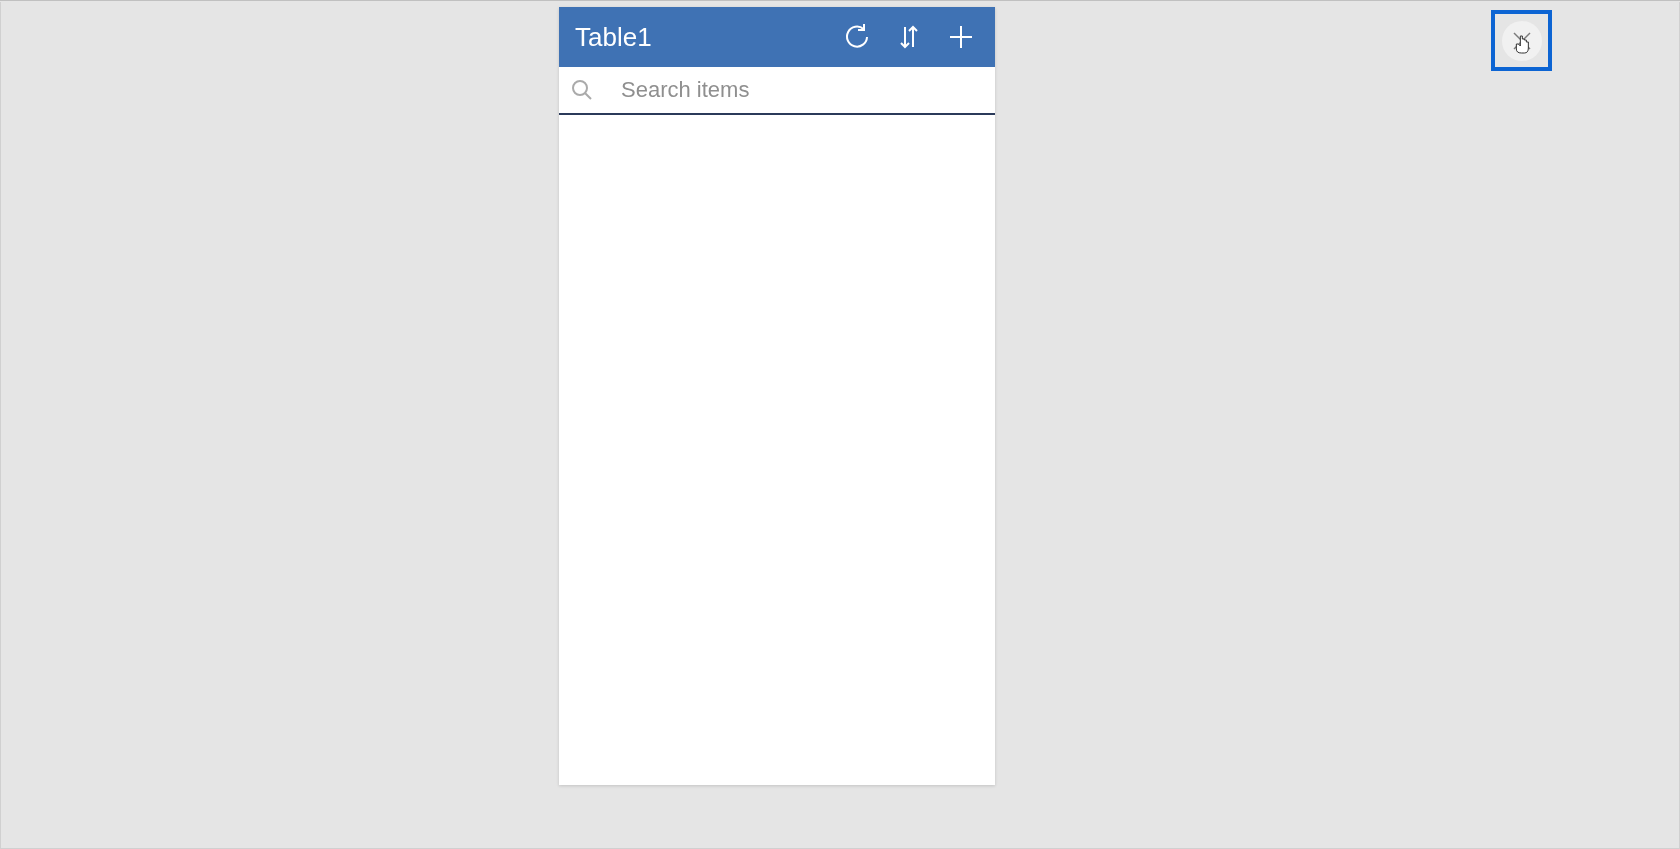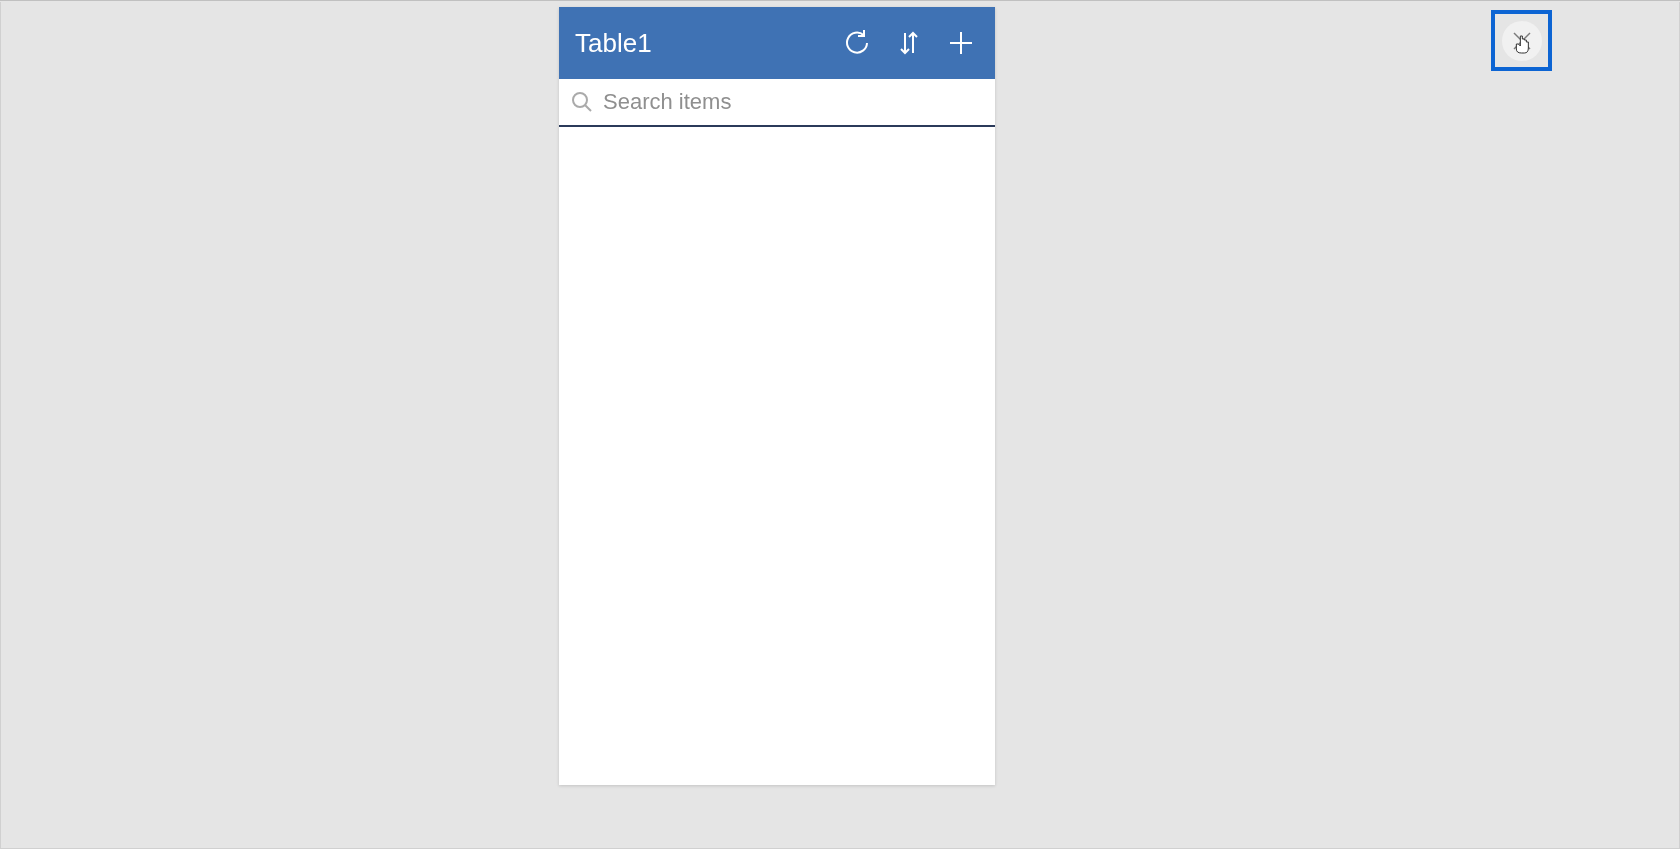--- a/index.html
+++ b/index.html
@@ -31,21 +31,21 @@
       left: 559px;
       top: 6px;
       width: 436px;
       height: 778px;
       background: #ffffff;
       box-shadow: 0 1px 3px rgba(0,0,0,0.15);
       display: flex;
       flex-direction: column;
     }
     .app-header {
-      height: 72px;
+      height: 60px;
       background: #3F72B4;
       display: flex;
       align-items: center;
       padding: 0 12px 0 16px;
       color: #ffffff;
     }
     .app-title {
       flex: 1;
       font-size: 26px;
       font-weight: 400;
@@ -67,21 +67,21 @@
     }
     .icon-btn svg {
       stroke: #ffffff;
     }
     .search-bar {
       height: 48px;
       display: flex;
       align-items: center;
       padding: 0 12px;
       border-bottom: 2px solid #2b3a5a;
-      gap: 10px;
+      gap: 28px;
     }
     .search-icon {
       display: flex;
       align-items: center;
       justify-content: center;
       color: #a9a9a9;
     }
     .search-input {
       flex: 1;
       border: none;

